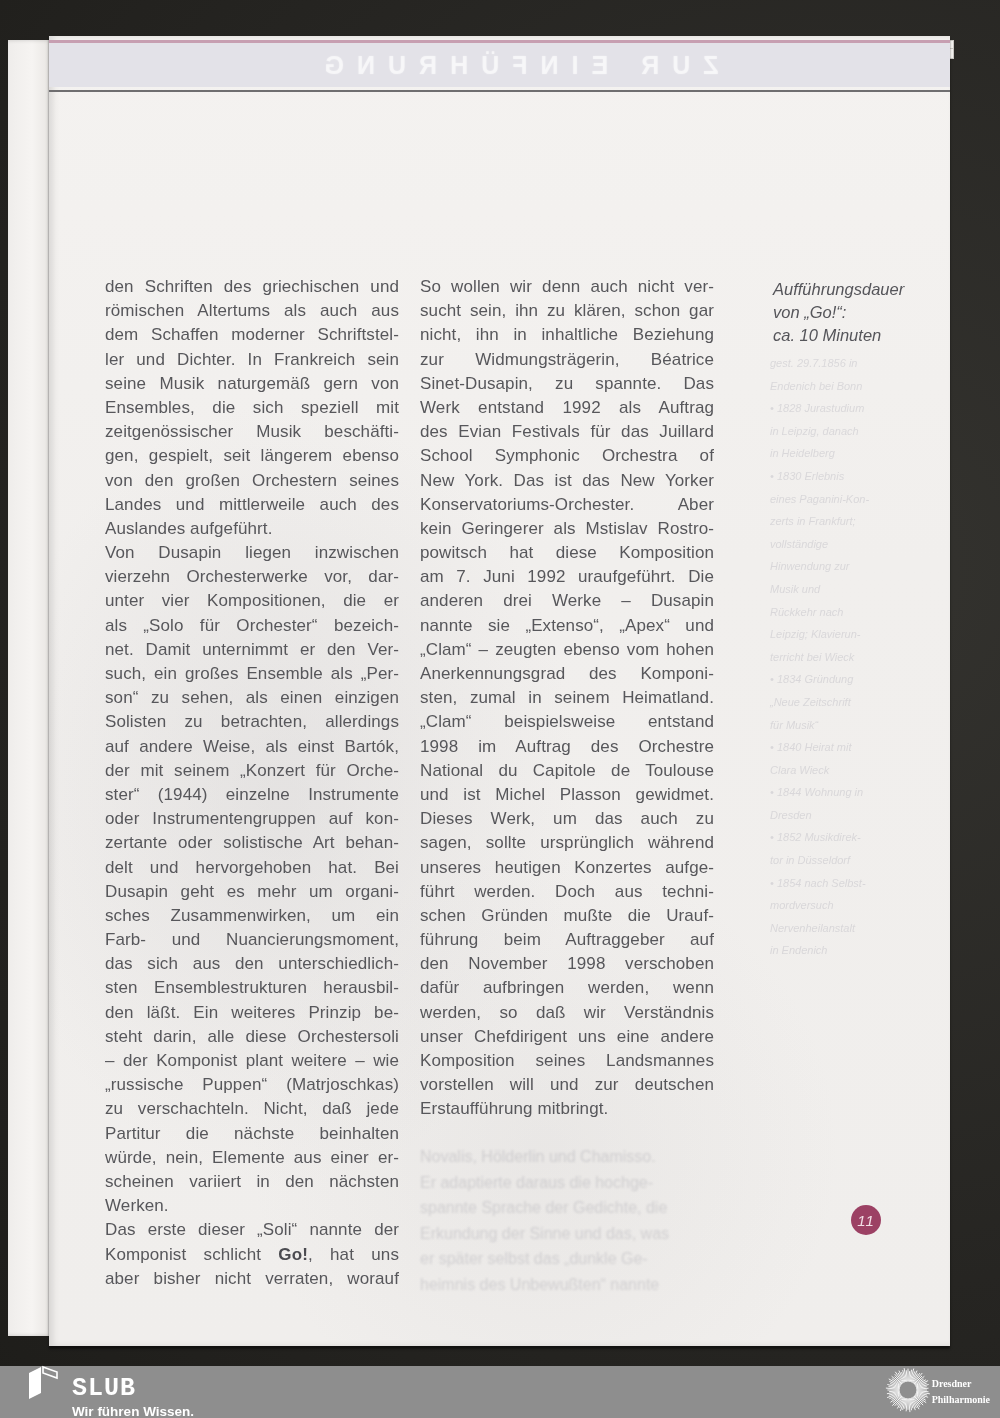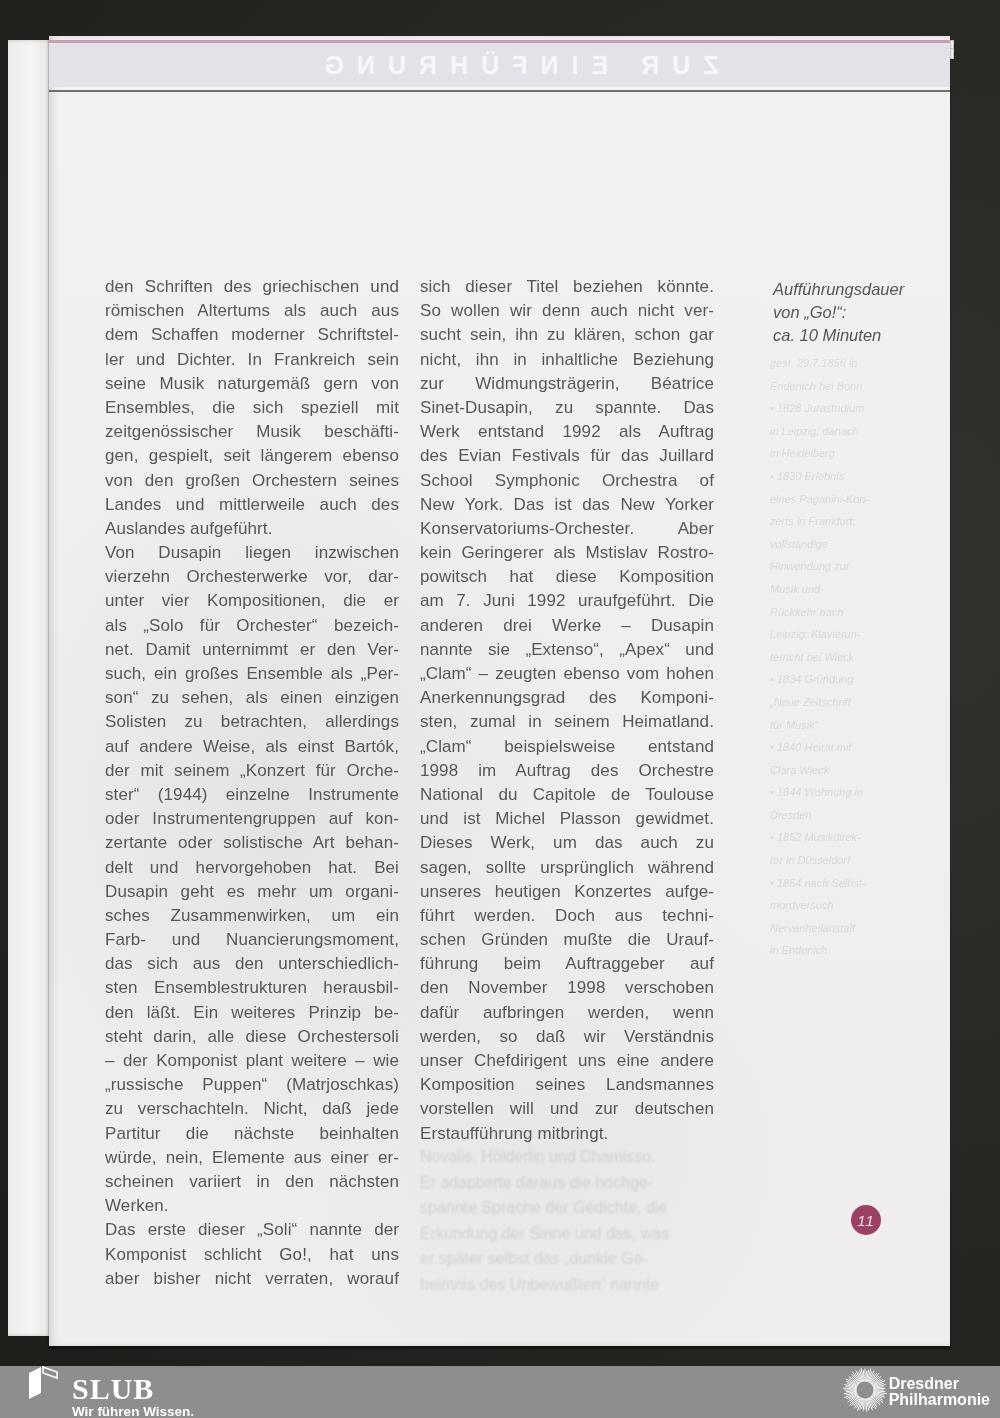--- a/index.html
+++ b/index.html
@@ -47,21 +47,21 @@
     white-space:nowrap;
   }
   .top-rule{position:absolute;left:0;top:54px;width:100%;height:0;
     border-top:2px solid #6f6e70;}
   
   .col{position:absolute;top:239px;width:294px;color:#57575b;
     font-size:17px;overflow:hidden;}
   .col .line{height:24.2px;line-height:24.2px;text-align:justify;text-align-last:justify;
     white-space:nowrap;letter-spacing:0.1px;}
   .col .line.flush{text-align-last:left;}
-  .col .line strong{font-weight:400;color:#4b4b50;}
+  .col .line strong{font-weight:700;color:#4b4b50;}
   .col-left{left:56px;}
   .col-right{left:371px;}
   
   .margin-note{position:absolute;left:724px;top:242px;width:215px;
     font-style:italic;font-size:16.5px;line-height:23px;color:#55555a;}
   
   .ghost-margin{position:absolute;left:700px;top:316px;width:210px;
     font-style:italic;font-size:11px;line-height:22.6px;
     color:rgba(96,96,120,0.16);filter:blur(0.4px);margin-left:21px;}
   
@@ -74,26 +74,26 @@
     display:flex;align-items:center;justify-content:center;
     font-size:15px;color:#f2dfe6;letter-spacing:1px;
   }
   
   .footer{
     position:absolute;left:0;top:1366px;width:1000px;height:52px;
     display:flex;align-items:center;justify-content:space-between;
   }
   .slub{display:flex;align-items:flex-start;margin-left:26px;}
   .slub .texts{margin-left:12px;color:#fff;}
-  .slub .wordmark{font-weight:700;font-size:30px;line-height:26px;letter-spacing:1px;
-    font-family:Liberation Serif, serif;margin-top:12px;}
+  .slub .wordmark{font-weight:700;font-size:25px;line-height:26px;letter-spacing:1px;
+    font-family:Liberation Mono, monospace;margin-top:12px;}
   .slub .tagline{font-weight:700;font-size:13.5px;line-height:16px;margin-top:2px;}
   .dp{display:flex;align-items:center;margin-right:10px;}
-  .dp .texts{margin-left:0;color:#fff;font-family:Liberation Sans, sans-serif;
-    font-size:16px;line-height:16px;font-weight:600;}
+  .dp .texts{margin-left:0;color:#fff;font-family:Liberation Serif, serif;
+    font-size:10px;line-height:16px;font-weight:600;}
 </style>
 </head>
 <body>
 
 <div class="scan-bg"></div>
 
 <div class="page-under"></div>
 <div class="sheet-edge e1"></div>
 <div class="sheet-edge e2"></div>
 
@@ -143,21 +143,20 @@
       <div class="line"><span>Partitur die nächste beinhalten</span></div>
       <div class="line"><span>würde, nein, Elemente aus einer er-</span></div>
       <div class="line"><span>scheinen variiert in den nächsten</span></div>
       <div class="line flush"><span>Werken.</span></div>
       <div class="line"><span>Das erste dieser „Soli“ nannte der</span></div>
       <div class="line"><span>Komponist schlicht </span><strong>Go!</strong><span>, hat uns</span></div>
       <div class="line"><span>aber bisher nicht verraten, worauf</span></div>
     </div>
 
   <div class="col col-right">
-      <div class="line"><span>sich dieser Titel beziehen könnte.</span></div>
       <div class="line"><span>So wollen wir denn auch nicht ver-</span></div>
       <div class="line"><span>sucht sein, ihn zu klären, schon gar</span></div>
       <div class="line"><span>nicht, ihn in inhaltliche Beziehung</span></div>
       <div class="line"><span>zur Widmungsträgerin, Béatrice</span></div>
       <div class="line"><span>Sinet-Dusapin, zu spannte. Das</span></div>
       <div class="line"><span>Werk entstand 1992 als Auftrag</span></div>
       <div class="line"><span>des Evian Festivals für das Juillard</span></div>
       <div class="line"><span>School Symphonic Orchestra of</span></div>
       <div class="line"><span>New York. Das ist das New Yorker</span></div>
       <div class="line"><span>Konservatoriums-Orchester. Aber</span></div>

